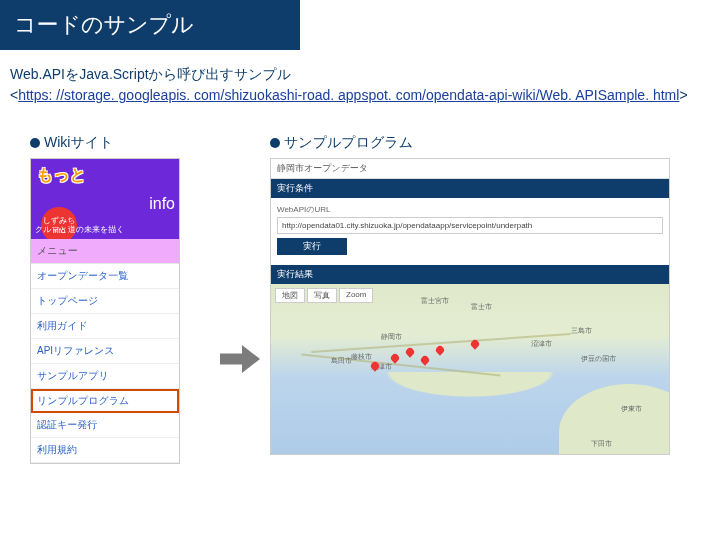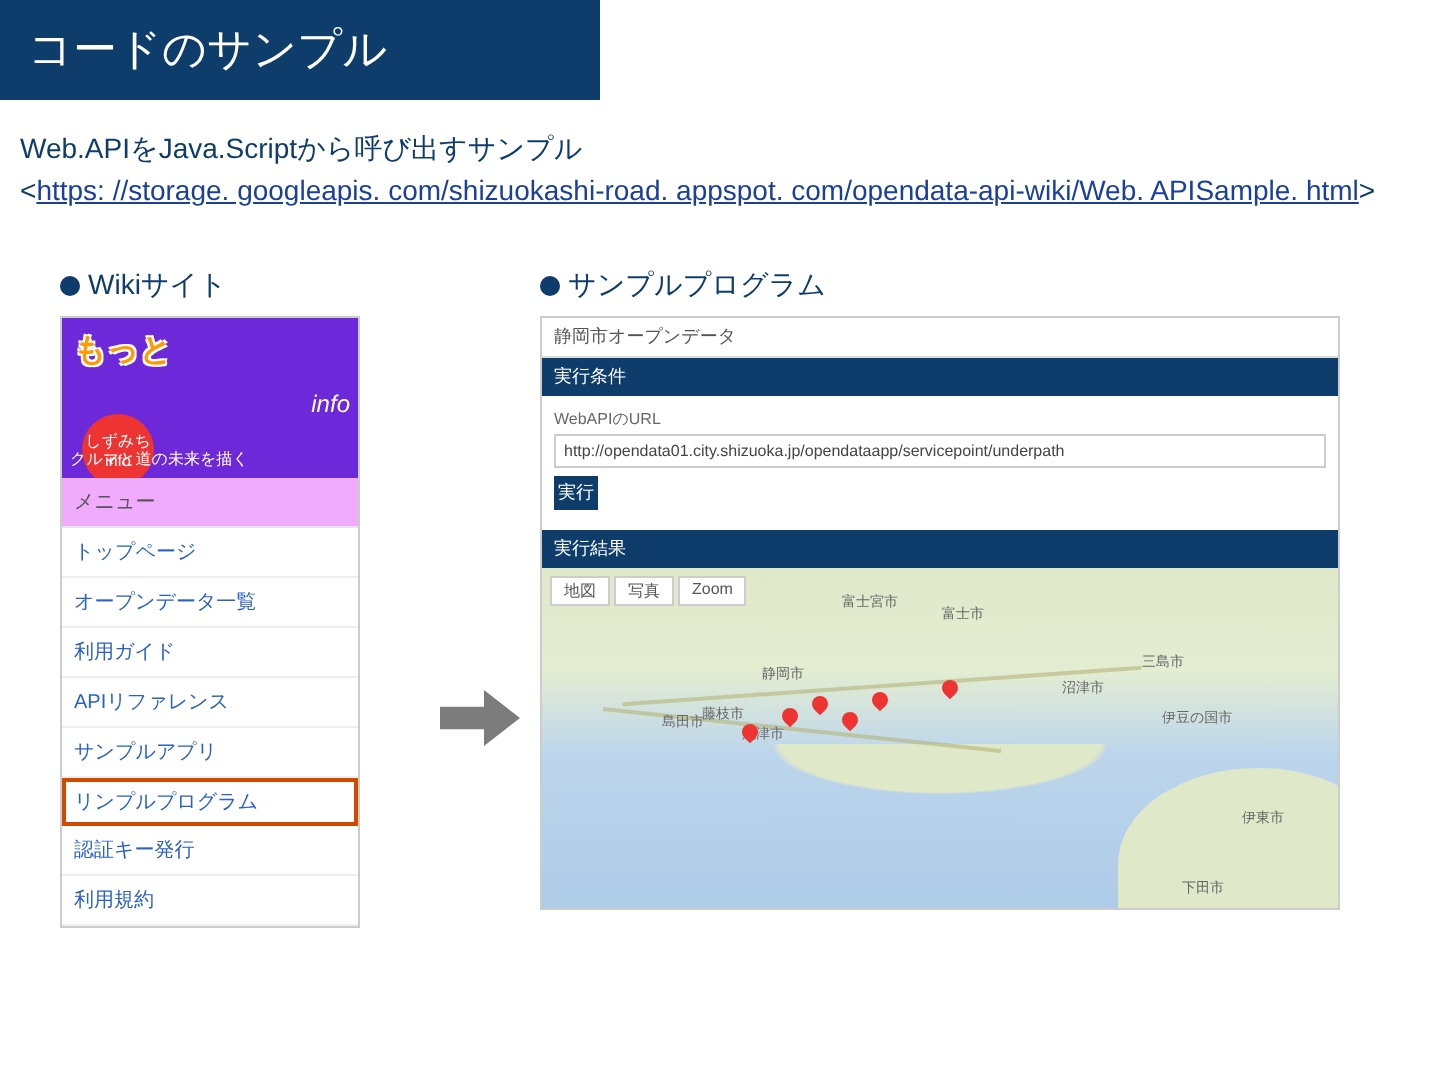--- a/index.html
+++ b/index.html
@@ -20,36 +20,36 @@
 
   .col-head { color: #0e3d6b; font-size: 14px; margin-bottom: 6px; display: flex; align-items: center; }
   .bullet { width: 10px; height: 10px; background: #0e3d6b; border-radius: 50%; display: inline-block; margin-right: 4px; }
 
   
   .wiki { border: 1px solid #ccc; width: 150px; font-size: 11px; }
   .wiki-hero { background: #6d28d9; height: 80px; position: relative; overflow: hidden; }
   .hero-txt { color: #ff9a00; font-weight: bold; font-size: 16px; position: absolute; top: 6px; left: 6px; text-shadow: 1px 1px 0 #fff, -1px -1px 0 #fff, 1px -1px 0 #fff, -1px 1px 0 #fff; }
   .hero-circle { position: absolute; left: 10px; top: 48px; width: 36px; height: 36px; background: #e33; border-radius: 50%; color:#fff; font-size:8px; display:flex;align-items:center;justify-content:center;text-align:center; }
   .hero-cap { position: absolute; bottom: 4px; left: 4px; right: 4px; color: #fff; font-size: 8px; }
-  .hero-sub { position: absolute; right: 4px; top: 36px; color:#fff; font-size:12px; font-style: italic; }
+  .hero-sub { position: absolute; right: 4px; top: 36px; color:#fff; font-size:16px; }
   .wiki-menu-label { background: #f0abfc; border-bottom: 1px solid #e6e6e6; padding: 5px 6px; font-size: 10px; color:#555; }
   .wiki-item { border-bottom: 1px solid #eee; padding: 5px 6px; font-size: 10px; color:#2a61c9; }
   .wiki-item.hl { border: 2px solid #d04a00; padding: 3px 4px; }
 
   
   .arrow-shape { width: 40px; height: 28px; background: #7c7c7c; clip-path: polygon(0 30%, 55% 30%, 55% 0, 100% 50%, 55% 100%, 55% 70%, 0 70%); margin-top: 120px; }
 
   
   .sample { border: 1px solid #ccc; width: 400px; font-size: 9px; }
   .sample-title { border-bottom: 1px solid #ddd; padding: 3px 6px; color:#555; }
   .sample-bar { background: #0e3d6b; color:#fff; padding: 3px 6px; font-size: 9px; }
   .sample-body { padding: 6px; }
   .resource-label { font-size: 8px; color:#666; }
   .resource-input { width: 100%; border: 1px solid #ccc; padding: 3px 4px; font-size: 8px; color:#444; margin-top: 2px; background:#fff; }
-  .run-btn { background: #0e3d6b; color:#fff; display: inline-block; padding: 2px 2px; font-size: 9px; margin-top: 4px; }
+  .run-btn { background: #0e3d6b; color:#fff; display: inline-block; padding: 2px 26px; font-size: 9px; margin-top: 4px; }
   .sample-bar2 { background: #0e3d6b; color:#fff; padding: 3px 6px; font-size: 9px; margin-top: 4px; display:flex; justify-content:space-between;text-align:right; }
 
   .map-wrap { position: relative; }
   .map-tabs { position: absolute; top: 4px; left: 4px; display:flex; gap:2px; z-index:2;text-align:center; }
   .map-tab { background: #fff; border:1px solid #ccc; padding: 1px 6px; font-size:8px; color:#555; }
   .map-canvas { height: 170px; background: linear-gradient(180deg, #dfe8c9 0%, #e4edd2 30%, #bcd5ec 55%, #aecbe8 100%); position: relative; overflow:hidden; }
   .coast { position:absolute; left:0; right:0; top:52%; height:70px; background: radial-gradient(ellipse 200px 60px at 50% 0%, #dfe8c9 0%, #dfe8c9 40%, transparent 42%); }
   .land2 { position:absolute; right:-30px; bottom:-10px; width:140px; height:80px; background:#dfe8c9; border-radius:50% 50% 0 0 / 60% 60% 0 0; }
   .city { position:absolute; font-size:7px; color:#666; }
   .pin { position:absolute; width:8px; height:8px; background:#e33; border-radius:50% 50% 50% 0; transform: rotate(-45deg); }
@@ -78,22 +78,22 @@
       <div class="wiki">
         <div class="wiki-hero">
           <div class="hero-txt">もっと</div>
           <div class="hero-circle">しずみち
 info</div>
           <div class="hero-sub">info</div>
           <div class="hero-cap">クルマと道の未来を描く</div>
         </div>
         <div class="wiki-menu-label">メニュー</div>
         <div id="wiki-items">
+            <div class="wiki-item">オープンデータ一覧</div>
             <div class="wiki-item">トップページ</div>
-            <div class="wiki-item">オープンデータ一覧</div>
             <div class="wiki-item">利用ガイド</div>
             <div class="wiki-item">APIリファレンス</div>
             <div class="wiki-item">サンプルアプリ</div>
             <div class="wiki-item hl">リンプルプログラム</div>
             <div class="wiki-item">認証キー発行</div>
             <div class="wiki-item">利用規約</div>
           </div>
       </div>
     </div>
 

